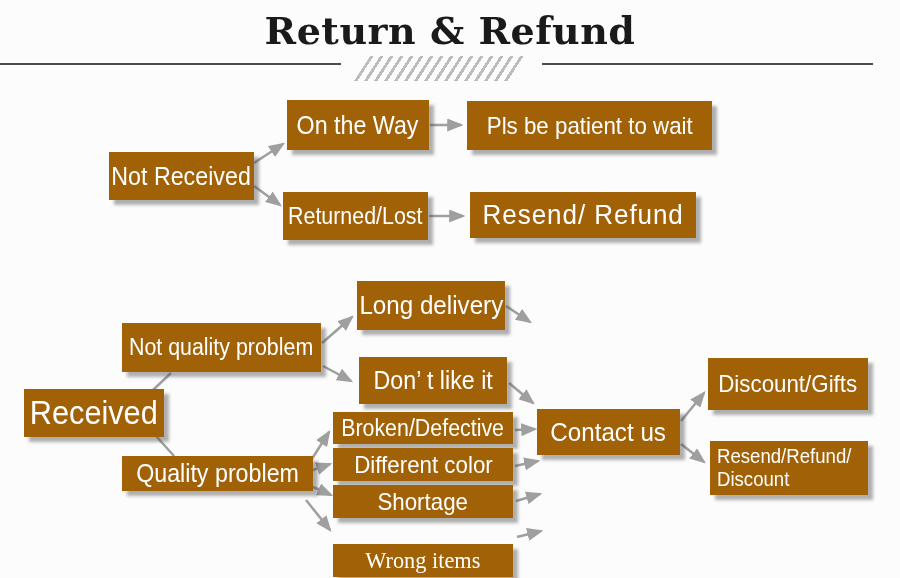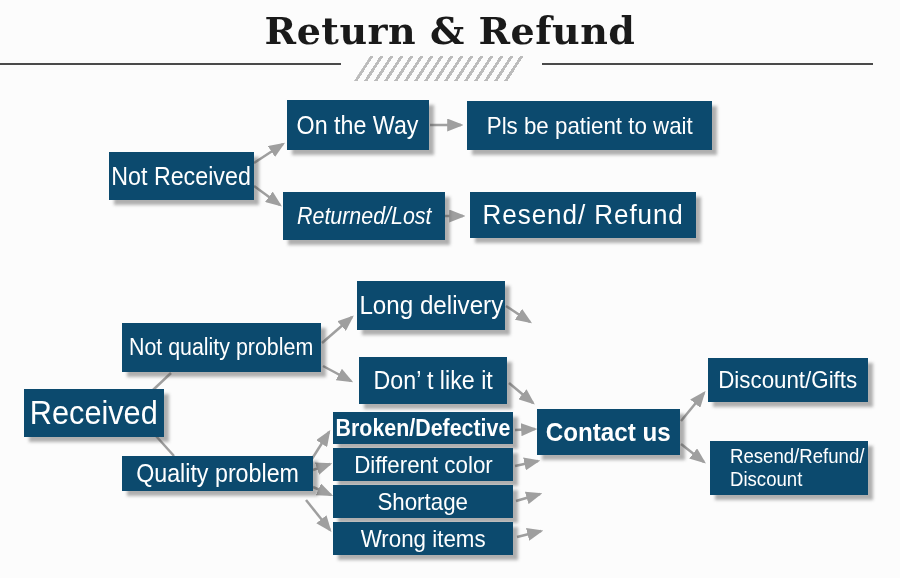--- a/index.html
+++ b/index.html
@@ -19,27 +19,27 @@
   .rule-left{left:0;width:341px;}
   .rule-right{left:542px;width:331px;}
   .hatch{
     position:absolute;left:362px;top:56px;width:158px;height:25px;
     transform:skewX(-33deg);transform-origin:center;
     background:repeating-linear-gradient(90deg,#bcbcbc 0 3.5px,transparent 3.5px 10px);
   }
   
   .node{
     position:absolute;z-index:2;
-    background:#0c4a6e;color:#ffffff;
+    background:#a16207;color:#ffffff;
     display:flex;align-items:center;justify-content:center;
     white-space:nowrap;
     box-shadow:5px 5px 3px rgba(70,70,70,.42);
   }
   .lbl{display:inline-block;transform:scaleX(.93);transform-origin:center;}
-  .node-col{flex-direction:column;align-items:flex-start;justify-content:center;padding-left:20px;box-sizing:border-box;}
+  .node-col{flex-direction:column;align-items:flex-start;justify-content:center;padding-left:7px;box-sizing:border-box;}
   .node-col .lbl{transform-origin:left center;line-height:1.15;}
   
   svg.connectors{position:absolute;left:0;top:0;z-index:1;}
 </style>
 </head>
 <body>
 
 <div class="stage">
 
   <div class="title">Return &amp; Refund</div>
@@ -79,21 +79,21 @@
 
   <div class="node" style="left:109px;top:152px;width:145px;height:48px;font-size:25px;">
     <span class="lbl">Not Received</span>
   </div>
   <div class="node" style="left:287px;top:100px;width:142px;height:50px;font-size:25px;">
     <span class="lbl">On the Way</span>
   </div>
   <div class="node" style="left:467px;top:101px;width:245px;height:49px;font-size:24px;text-align:right;">
     <span class="lbl">Pls be patient to wait</span>
   </div>
-  <div class="node" style="left:283px;top:192px;width:162px;height:48px;font-size:23px;font-style:italic;">
+  <div class="node" style="left:283px;top:192px;width:145px;height:48px;font-size:23px;">
     <span class="lbl">Returned/Lost</span>
   </div>
   <div class="node" style="left:470px;top:192px;width:226px;height:46px;font-size:28px;letter-spacing:1px;">
     <span class="lbl">Resend/ Refund</span>
   </div>
 
   <div class="node" style="left:24px;top:389px;width:140px;height:48px;font-size:33px;">
     <span class="lbl">Received</span>
   </div>
   <div class="node" style="left:122px;top:323px;width:199px;height:49px;font-size:23px;">
@@ -102,37 +102,37 @@
   <div class="node" style="left:357px;top:281px;width:148px;height:49px;font-size:26px;text-align:right;">
     <span class="lbl">Long delivery</span>
   </div>
   <div class="node" style="left:359px;top:357px;width:148px;height:47px;font-size:25px;">
     <span class="lbl">Don’ t like it</span>
   </div>
   <div class="node" style="left:122px;top:456px;width:191px;height:35px;font-size:25px;">
     <span class="lbl">Quality problem</span>
   </div>
 
-  <div class="node" style="left:333px;top:412px;width:180px;height:32px;font-size:23px;font-weight:bold;">
+  <div class="node" style="left:333px;top:412px;width:180px;height:32px;font-size:23px;">
     <span class="lbl">Broken/Defective</span>
   </div>
   <div class="node" style="left:333px;top:448px;width:180px;height:33px;font-size:24px;">
     <span class="lbl">Different color</span>
   </div>
   <div class="node" style="left:333px;top:485px;width:180px;height:33px;font-size:24px;">
     <span class="lbl">Shortage</span>
   </div>
-  <div class="node" style="left:333px;top:522px;width:180px;height:33px;font-size:24px;">
+  <div class="node" style="left:333px;top:544px;width:180px;height:33px;font-size:24px;font-family:Liberation Serif, serif;">
     <span class="lbl">Wrong items</span>
   </div>
 
-  <div class="node" style="left:537px;top:409px;width:143px;height:46px;font-size:26px;font-weight:bold;">
+  <div class="node" style="left:537px;top:409px;width:143px;height:46px;font-size:26px;">
     <span class="lbl">Contact us</span>
   </div>
-  <div class="node" style="left:708px;top:358px;width:160px;height:44px;font-size:24px;justify-content:center;">
+  <div class="node" style="left:708px;top:358px;width:160px;height:52px;font-size:24px;justify-content:center;">
     <span class="lbl">Discount/Gifts</span>
   </div>
   <div class="node node-col" style="left:710px;top:441px;width:158px;height:54px;font-size:20px;">
     <span class="lbl">Resend/Refund/</span>
     <span class="lbl">Discount</span>
   </div>
 
 </div>
 
 </body></html>

